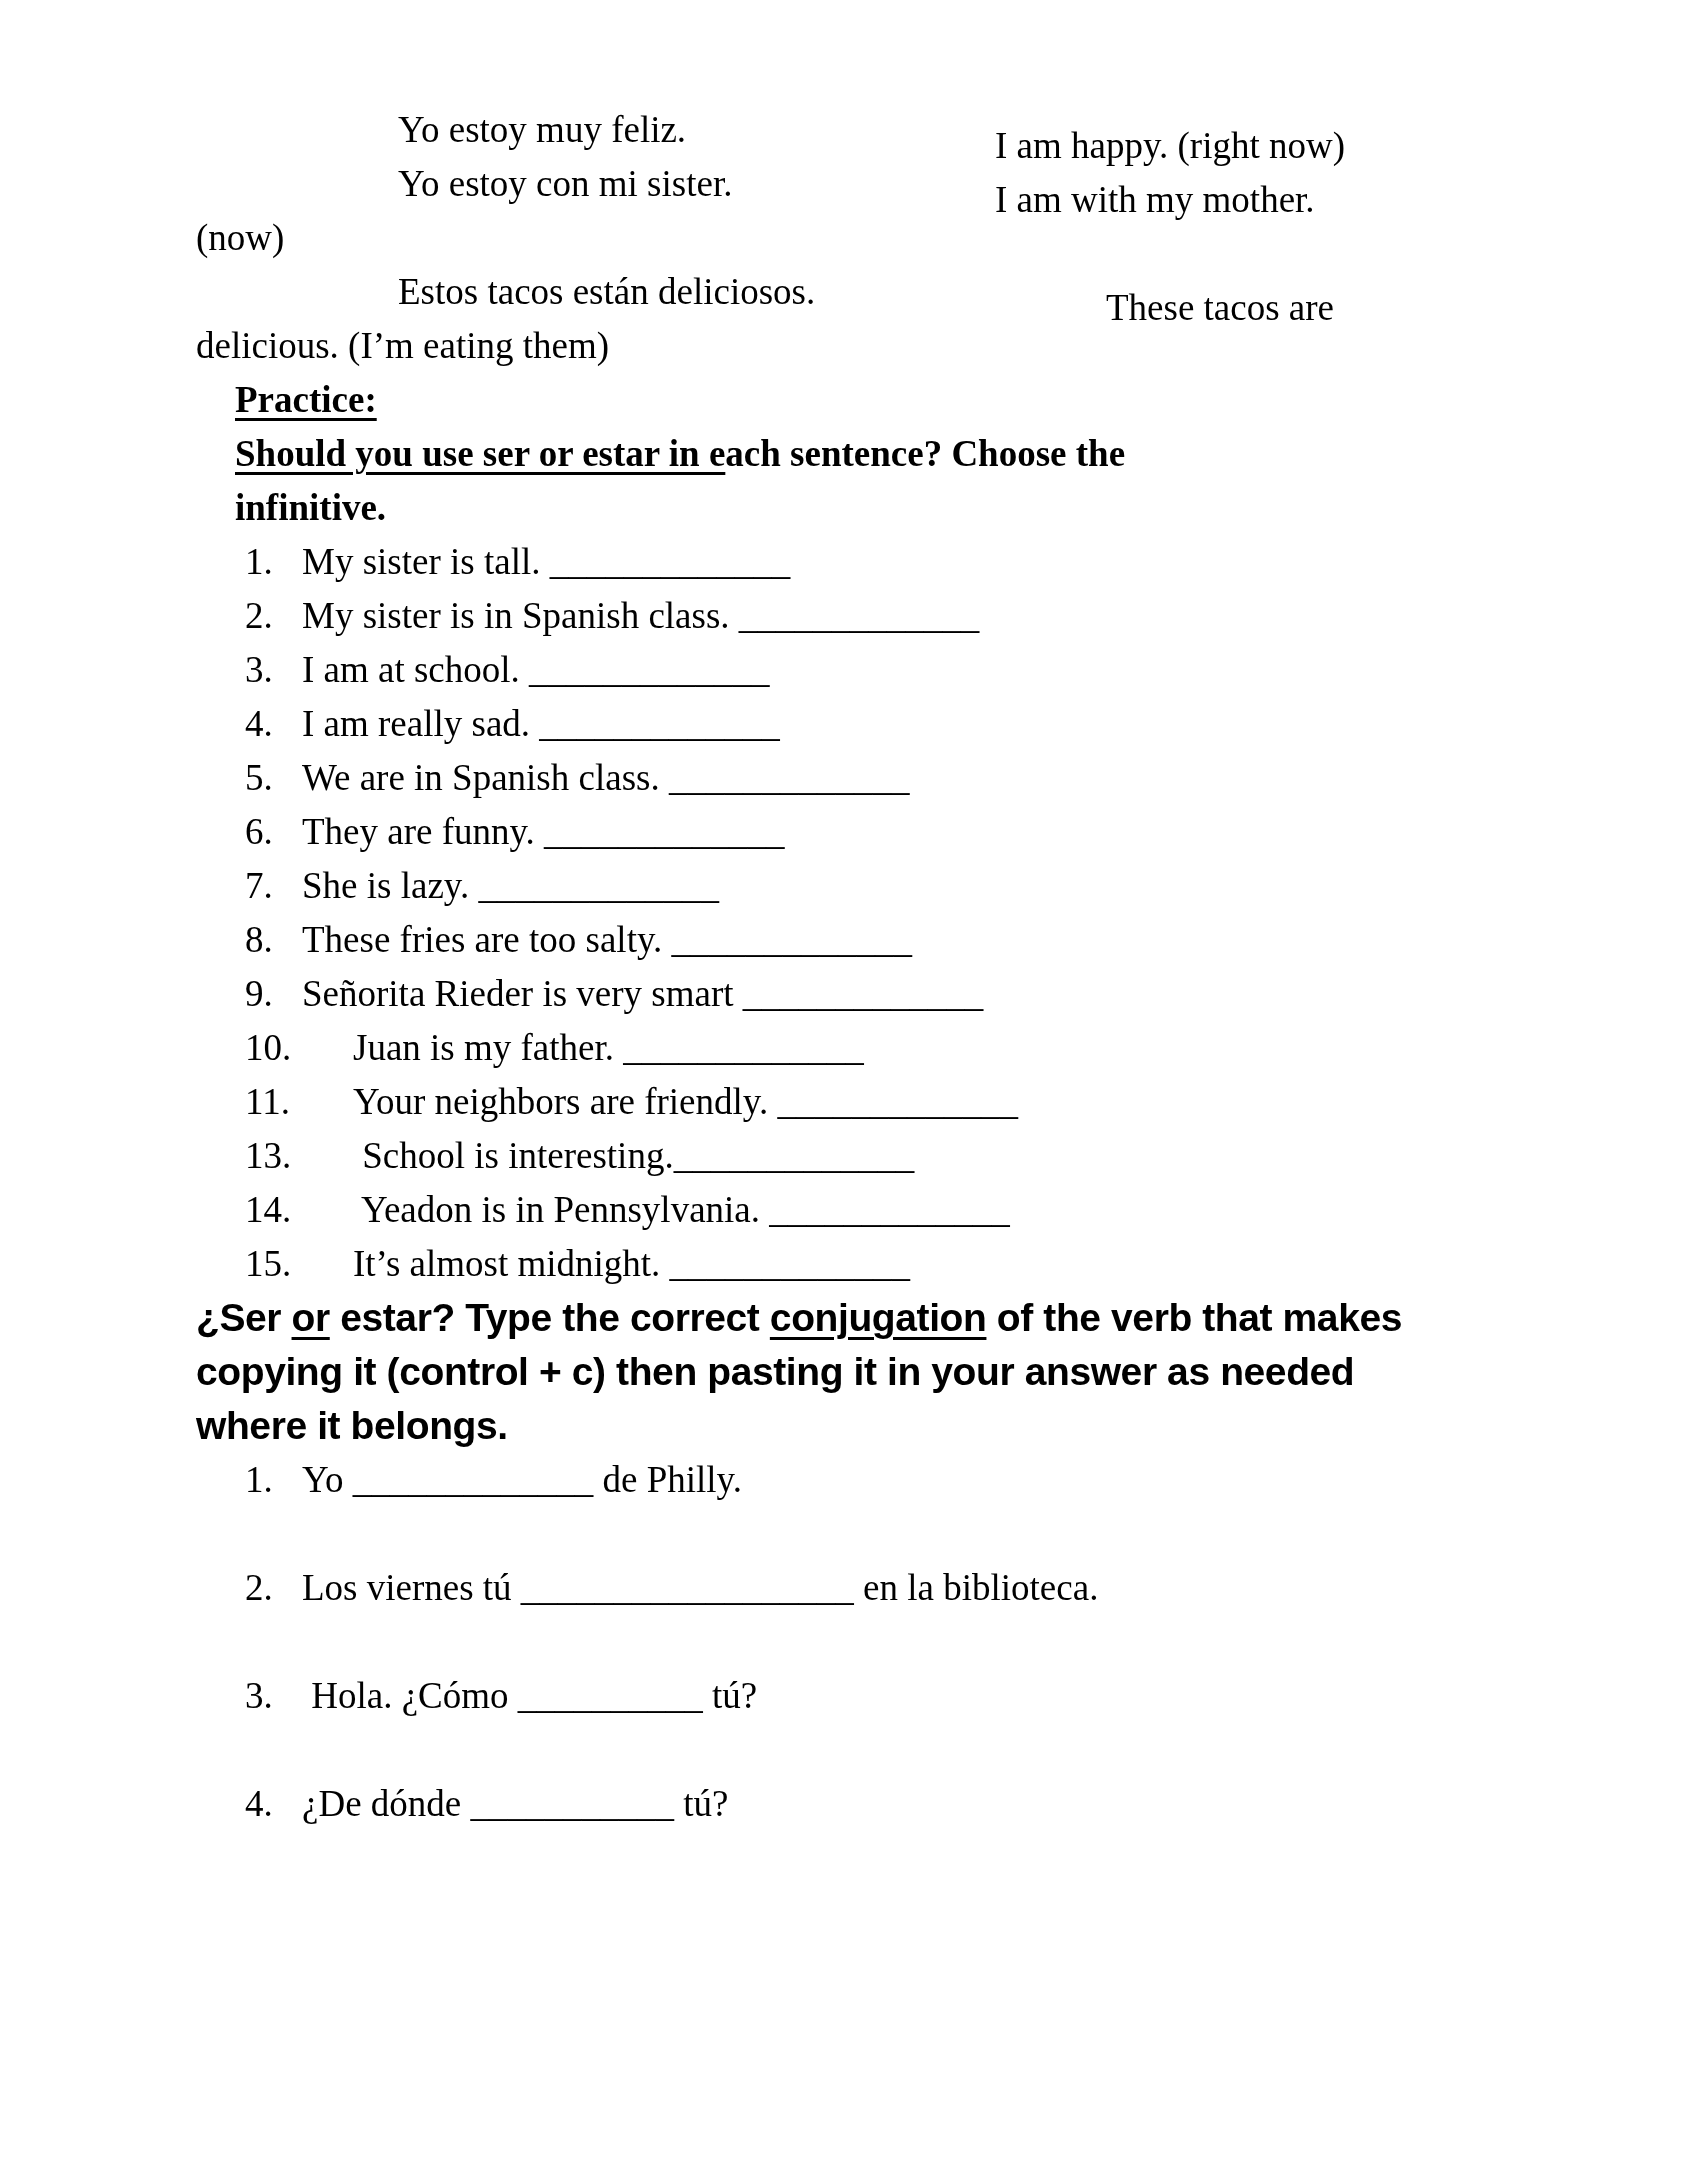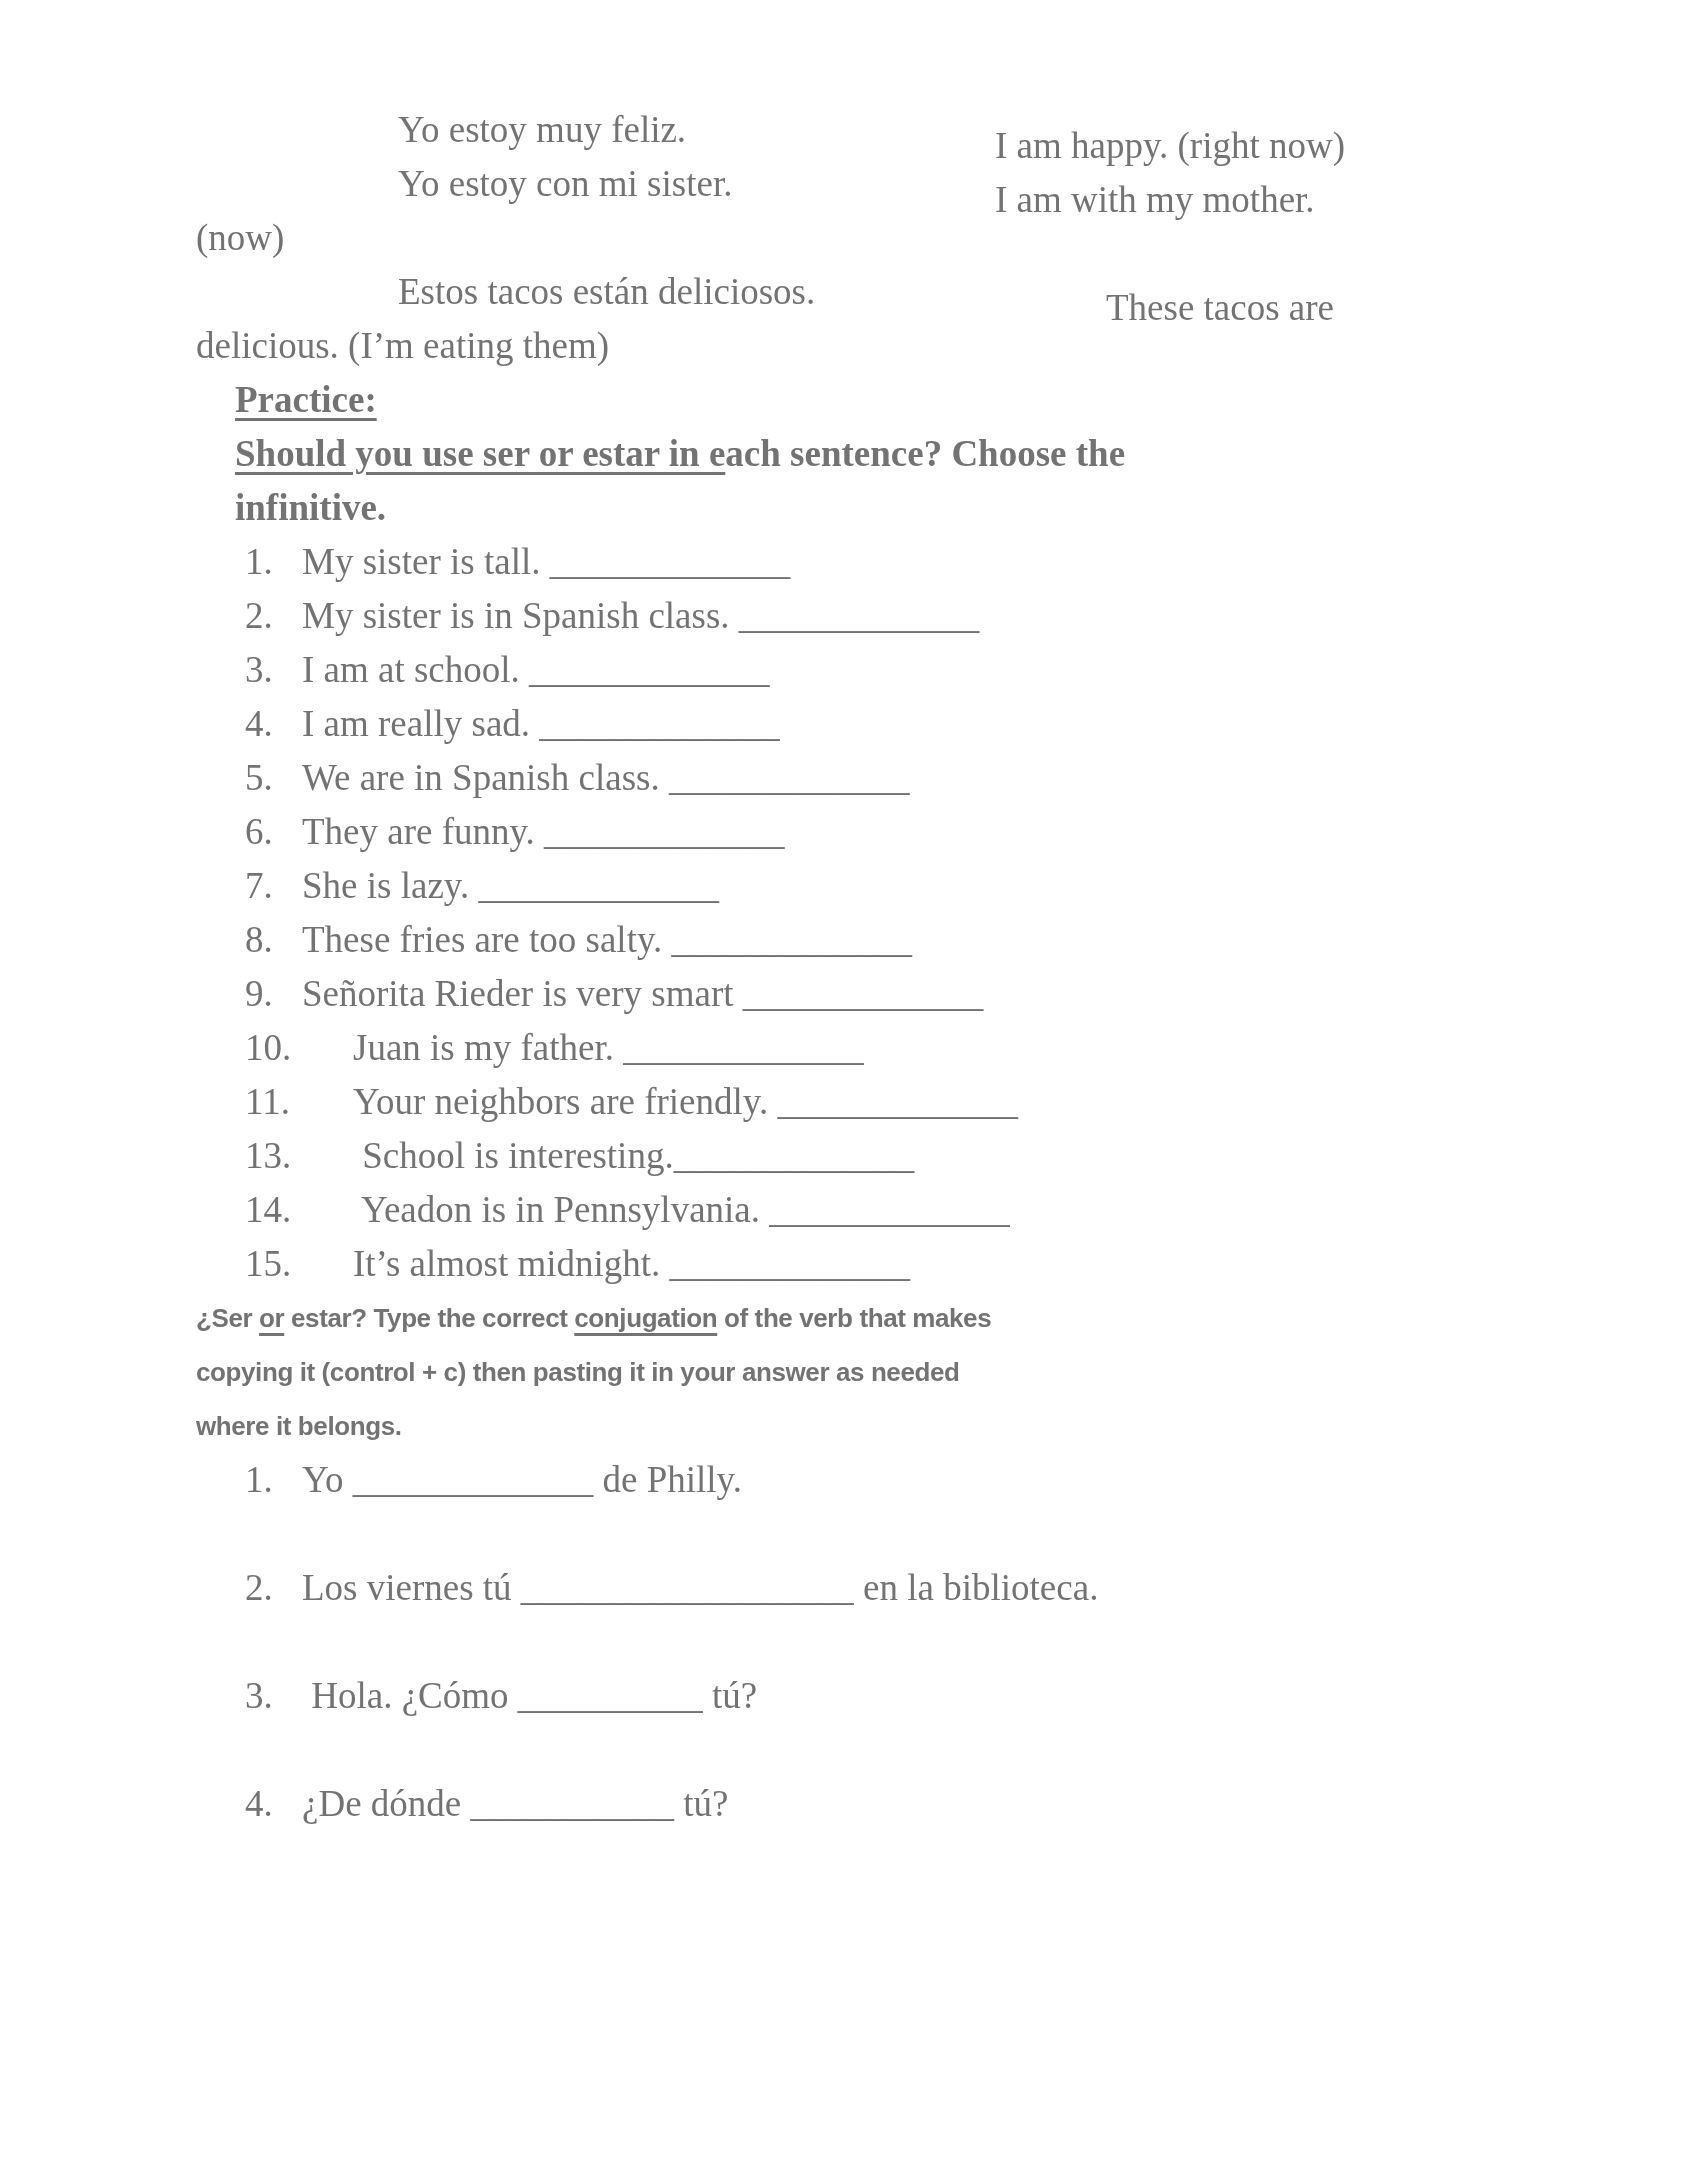--- a/index.html
+++ b/index.html
@@ -5,21 +5,21 @@
   html, body {
     margin: 0;
     padding: 0;
     background: #ffffff;
   }
   .page {
     position: relative;
     width: 1685px;
     height: 2181px;
     background: #ffffff;
-    color: #737373;
+    color: #000000;
     font-family: "Liberation Serif", serif;
     box-sizing: border-box;
     padding-top: 103px;
     overflow: hidden;
   }
   .line {
     position: relative;
     height: 54px;
     line-height: 54px;
     font-size: 37px;
@@ -43,21 +43,21 @@
     margin-left: 39px;
   }
   .u-run {
     text-decoration: underline;
     text-decoration-thickness: 2.6px;
     text-underline-offset: 6px;
   }
   .sans {
     font-family: "Liberation Sans", sans-serif;
     font-weight: bold;
-    font-size: 26px;
+    font-size: 39px;
     letter-spacing: -0.4px;
   }
   .i-run { font-style: italic; }
 </style>
 </head>
 <body>
 
 <div class="page">
   <div id="lines-container">
       <div class="line tab-indent"><span>Yo estoy muy feliz.</span><span class="en-col" style="left: 995px;">I am happy. (right now)</span></div>

